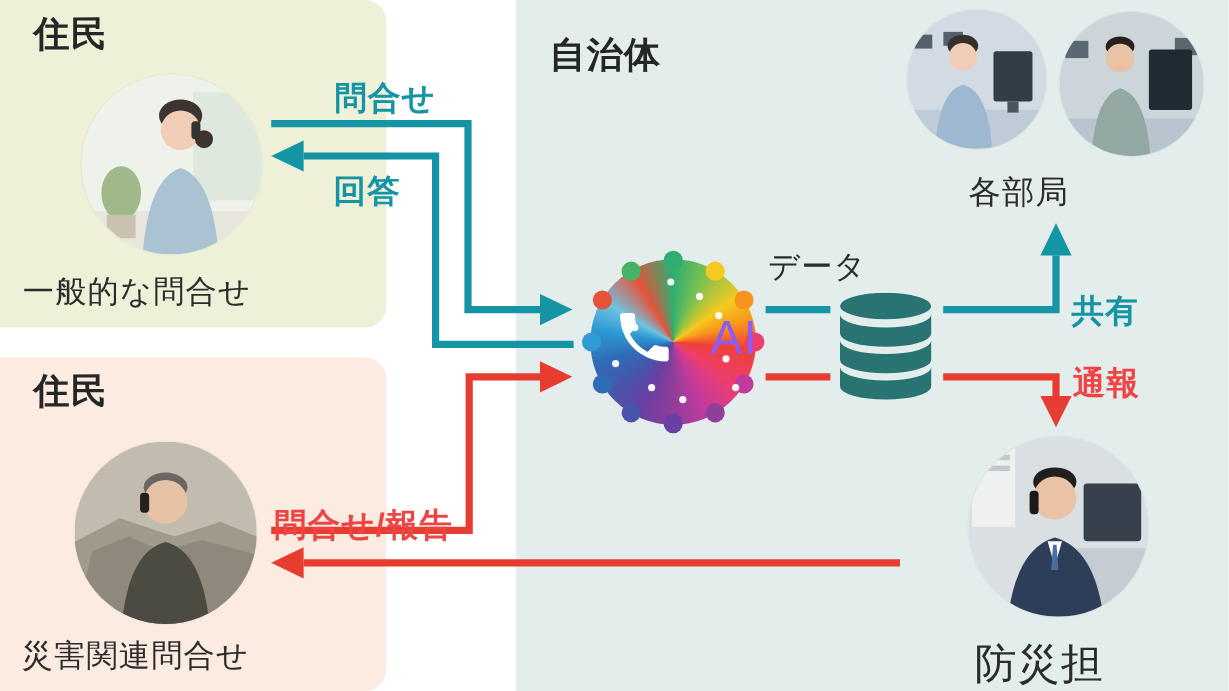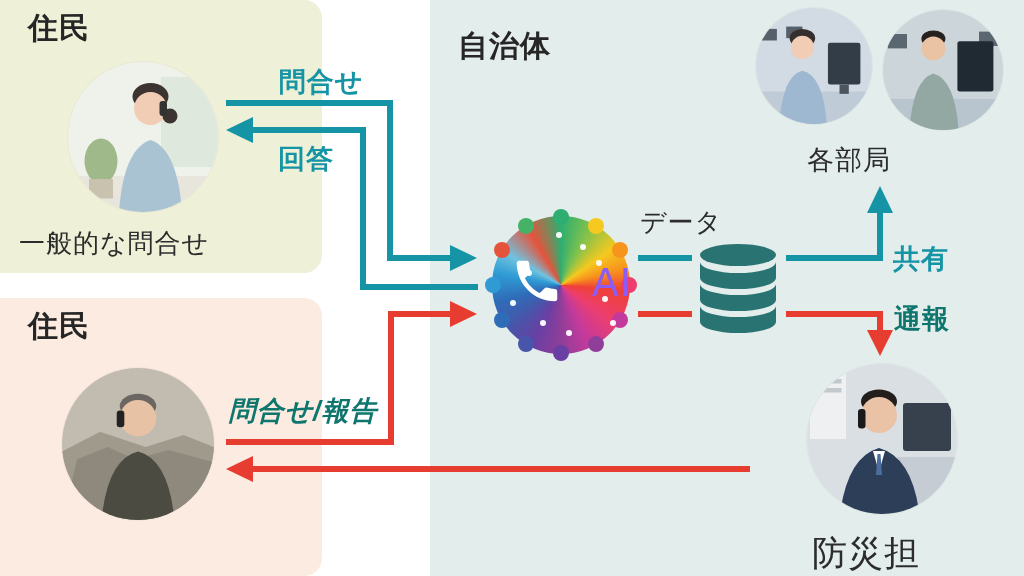--- a/index.html
+++ b/index.html
@@ -8,21 +8,21 @@
     font-family:"Liberation Sans","DejaVu Sans",sans-serif;color:#2c2c2c;
   }
   .panel{position:absolute;}
   #panel-yellow{left:0;top:0;width:322px;height:273px;background:#eef0d7;border-radius:0 18px 18px 0;}
   #panel-pink{left:0;top:298px;width:322px;height:278px;background:#fcebe1;border-radius:0 18px 18px 0;}
   #panel-blue{left:430px;top:0;width:594px;height:576px;background:#e3edec;}
   .panel-title{position:absolute;font-size:30px;font-weight:bold;color:#262626;letter-spacing:1px;}
   .caption{position:absolute;font-size:26px;color:#2c2c2c;text-align:left;letter-spacing:1px;}
   .arrow-label{position:absolute;font-weight:bold;font-size:27px;text-align:center;letter-spacing:1px;white-space:nowrap;}
   .teal{color:#1494a4;}
-  .red{color:#0f766e;}
+  .red{color:#ef4444;}
   .photo{position:absolute;border-radius:50%;overflow:hidden;box-shadow:0 0 0 1px rgba(0,0,0,0.03);}
   .photo svg{display:block;width:100%;height:100%;}
   #arrow-layer{position:absolute;left:0;top:0;pointer-events:none;}
   #arrow-layer path{fill:none;stroke-width:6;}
   
   #ai-blob{position:absolute;left:488px;top:212px;width:146px;height:146px;}
   #ai-core{position:absolute;left:4px;top:4px;width:138px;height:138px;border-radius:50%;
     background:conic-gradient(from 0deg,
       #2fae71 0deg,#7cc14e 25deg,#f5c91f 55deg,#f7941d 75deg,#ef4136 95deg,
       #ed3e6e 125deg,#c43a9c 155deg,#8f3e99 180deg,#6a3fa3 205deg,#4756aa 230deg,
@@ -75,21 +75,21 @@
       <polygon points="880,186 867,213 893,213" fill="#1494a4"></polygon>
     </g>
     <g>
       <path d="M638,314 H692 M786,314 H880 V330" stroke="#e73c30"></path>
       <polygon points="880,356 867,330 893,330" fill="#e73c30"></polygon>
     </g>
   </svg>
 
   <div class="arrow-label teal" style="left:241px;top:64px;width:160px;">問合せ</div>
   <div class="arrow-label teal" style="left:246px;top:141px;width:120px;">回答</div>
-  <div class="arrow-label red" style="left:193px;top:393px;width:220px;font-style:italic;">問合せ/報告</div>
+  <div class="arrow-label red" style="left:193px;top:420px;width:220px;">問合せ/報告</div>
   <div class="arrow-label teal" style="left:876px;top:207px;width:90px;margin-top:34px;">共有</div>
   <div class="arrow-label red" style="left:877px;top:301px;width:90px;">通報</div>
 
   <div class="photo" style="left:68px;top:62px;width:150px;height:150px;">
     <svg viewBox="0 0 100 100">
       <rect width="100" height="100" fill="#eff2ea"></rect>
       <rect x="62" y="10" width="38" height="60" fill="#dfe8dc"></rect>
       <rect x="0" y="76" width="100" height="24" fill="#e7e5dc"></rect>
       <ellipse cx="22" cy="66" rx="11" ry="15" fill="#9fb98a"></ellipse>
       <rect x="14" y="78" width="16" height="13" fill="#c9c2ae"></rect>
@@ -106,20 +106,21 @@
     <svg viewBox="0 0 100 100">
       <rect width="100" height="100" fill="#c2bcb0"></rect>
       <polygon points="0,55 25,42 55,52 80,44 100,52 100,100 0,100" fill="#a09a8c"></polygon>
       <polygon points="10,60 30,52 48,60 70,54 100,62 100,100 0,100" fill="#8f897d"></polygon>
       <ellipse cx="50" cy="25" rx="12" ry="8" fill="#6b6662"></ellipse>
       <circle cx="50" cy="33" r="12" fill="#e8c2a4"></circle>
       <rect x="36" y="28" width="5" height="11" rx="2" fill="#222222"></rect>
       <path d="M26,100 Q30,60 50,55 Q70,60 74,100 Z" fill="#4c4b42"></path>
     </svg>
   </div>
+  <div class="caption" style="left:18px;top:529px;width:240px;">災害関連問合せ</div>
 
   <div id="ai-blob">
     <div id="ai-core"></div>
     <div id="ai-bumps"></div>
     <div id="ai-sparkles"></div>
     <svg id="ai-phone" viewBox="0 0 24 24">
       <path fill="#ffffff" d="M6.62 10.79c1.44 2.83 3.76 5.14 6.59 6.59l2.2-2.2c.27-.27.67-.36 1.02-.24 1.12.37 2.33.57 3.57.57.55 0 1 .45 1 1V20c0 .55-.45 1-1 1-9.39 0-17-7.61-17-17 0-.55.45-1 1-1h3.5c.55 0 1 .45 1 1 0 1.25.2 2.45.57 3.57.11.35.03.74-.25 1.02l-2.2 2.2z"></path>
     </svg>
     <div id="ai-text">AI</div>
   </div>

